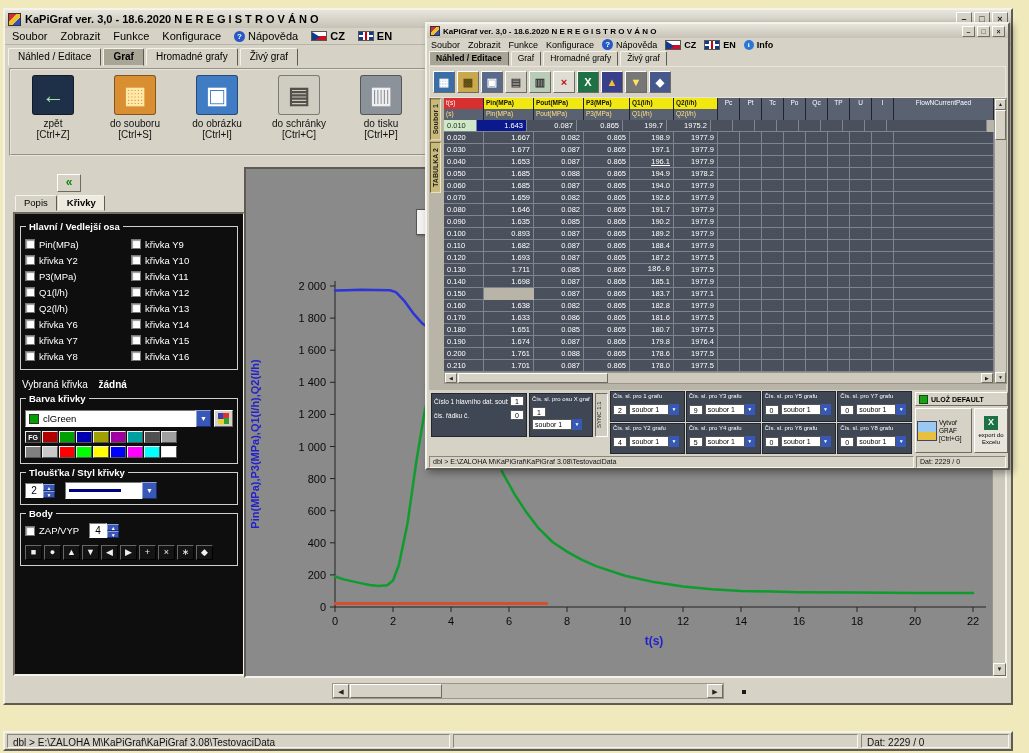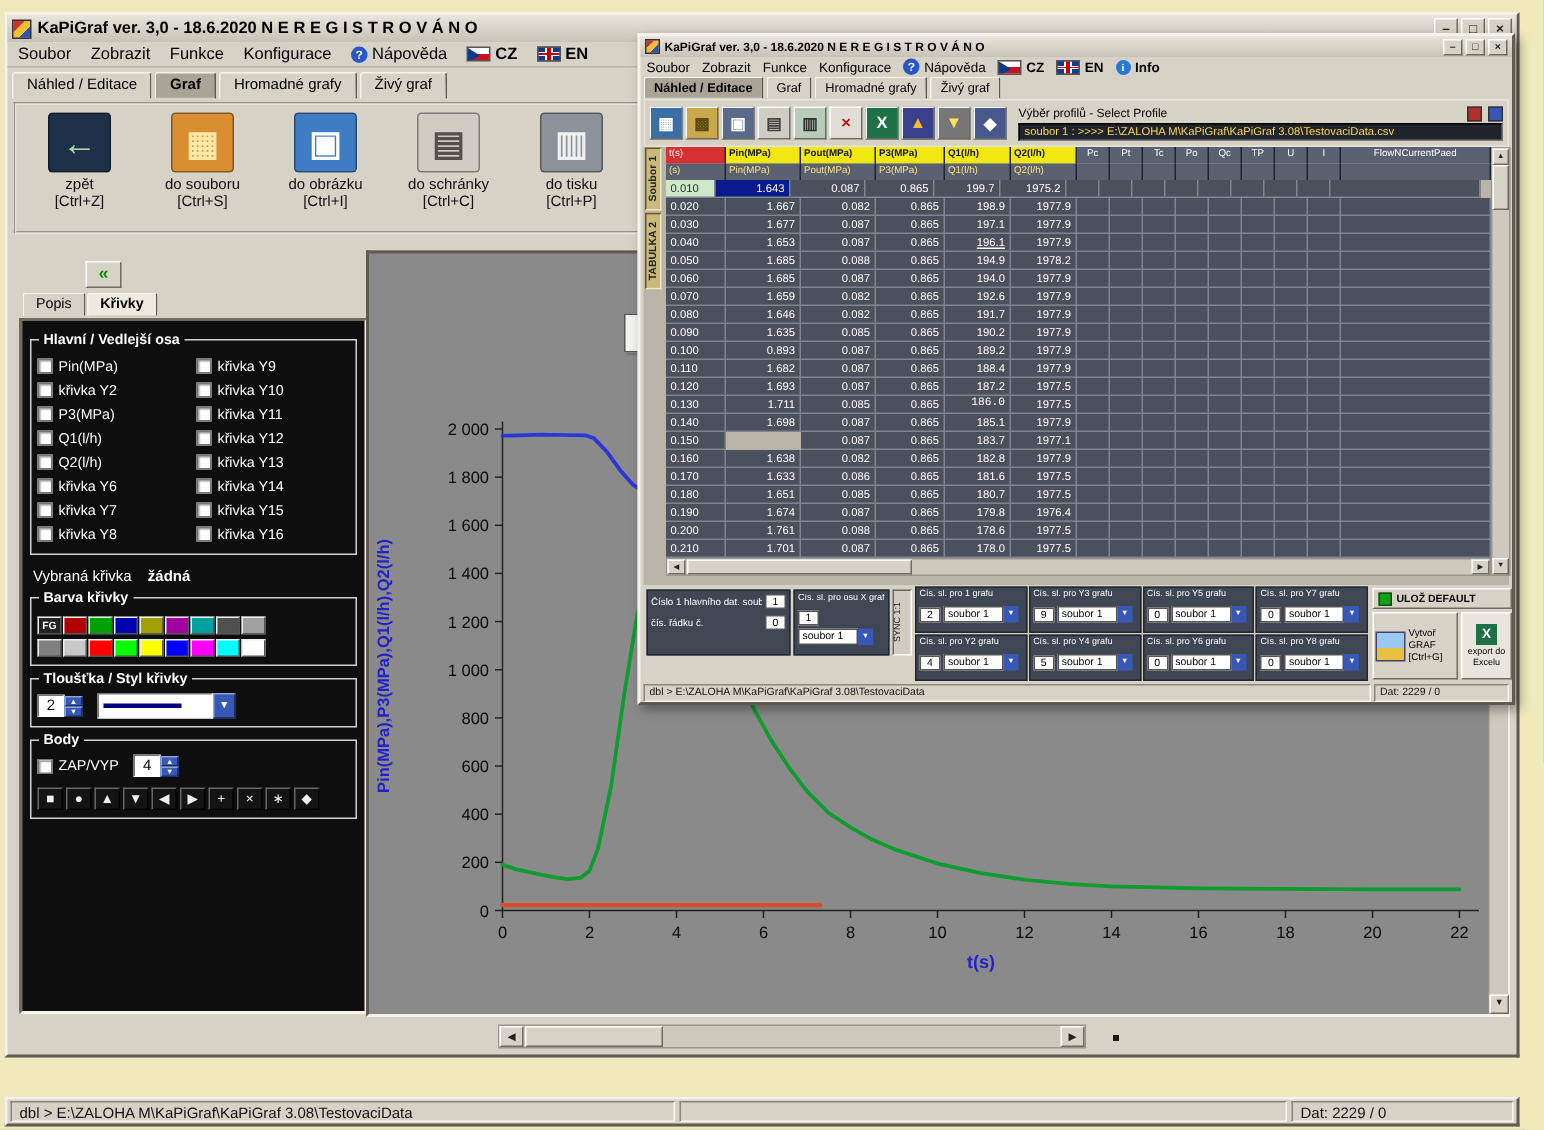--- a/index.html
+++ b/index.html
@@ -348,20 +348,32 @@
               </div>
             </div>
         </div>
       </div>
       <div class="sel-line">
         <span>Vybraná křivka</span>
         <b>žádná</b>
       </div>
       <div class="grp">
         <div class="grp-title">Barva křivky</div>
+        <div class="color-row">
+          <div class="combo" style="flex:1">
+            <div class="combo-box">
+              <span class="swatch" id="color-swatch" style="background: rgb(0, 160, 0);"></span>
+              <span>clGreen</span>
+            </div>
+            <div class="combo-arrow">▼</div>
+          </div>
+          <div class="mini-pal-btn">
+            <span class="mini-pal"></span>
+          </div>
+        </div>
         <div class="pal-row" id="palette-r1">
             <div class="pal-fg">FG</div>
             <div class="pal" style="background: rgb(176, 0, 0);"></div>
             <div class="pal" style="background: rgb(0, 160, 0);"></div>
             <div class="pal" style="background: rgb(0, 0, 176);"></div>
             <div class="pal" style="background: rgb(160, 160, 0);"></div>
             <div class="pal" style="background: rgb(160, 0, 160);"></div>
             <div class="pal" style="background: rgb(0, 160, 160);"></div>
             <div class="pal" style="background: rgb(80, 80, 80);"></div>
             <div class="pal" style="background: rgb(160, 160, 160);"></div>
@@ -550,28 +562,20 @@
           <span class="cti" style="background: rgb(202, 168, 78); color: rgb(90, 74, 16);">▩</span>
           <span class="cti" style="background: rgb(90, 106, 138); color: rgb(255, 255, 255);">▣</span>
           <span class="cti" style="background: rgb(207, 204, 194); color: rgb(68, 68, 68);">▤</span>
           <span class="cti" style="background: rgb(184, 204, 184); color: rgb(51, 51, 51);">▥</span>
           <span class="cti" style="background: rgb(224, 221, 212); color: rgb(192, 16, 16);">×</span>
           <span class="cti" style="background: rgb(30, 113, 69); color: rgb(255, 255, 255);">X</span>
           <span class="cti" style="background: rgb(58, 63, 140); color: rgb(240, 192, 48);">▲</span>
           <span class="cti" style="background: rgb(119, 119, 119); color: rgb(255, 224, 96);">▼</span>
           <span class="cti" style="background: rgb(70, 88, 140); color: rgb(255, 255, 255);">◆</span>
         </span>
-      <span class="profile">
-        <span class="profile-top">
-          <span class="plabel">Výběr profilů - Select Profile</span>
-          <span class="mini-sq" style="background:#b03030"></span>
-          <span class="mini-sq" style="background:#3858b8"></span>
-        </span>
-        <span class="profile-field">soubor 1 : &gt;&gt;&gt;&gt; E:\ZALOHA M\KaPiGraf\KaPiGraf 3.08\TestovaciData.csv</span>
-      </span>
     </div>
 
     <div id="child-body">
       <div id="vtabs">
           <div class="vtab">Soubor 1</div>
           <div class="vtab">TABULKA 2</div>
         </div>
       <div id="child-table">
         <div class="hrow" id="thead1">
             <div class="hc h-red" style="width: 40px;">t(s)</div>

